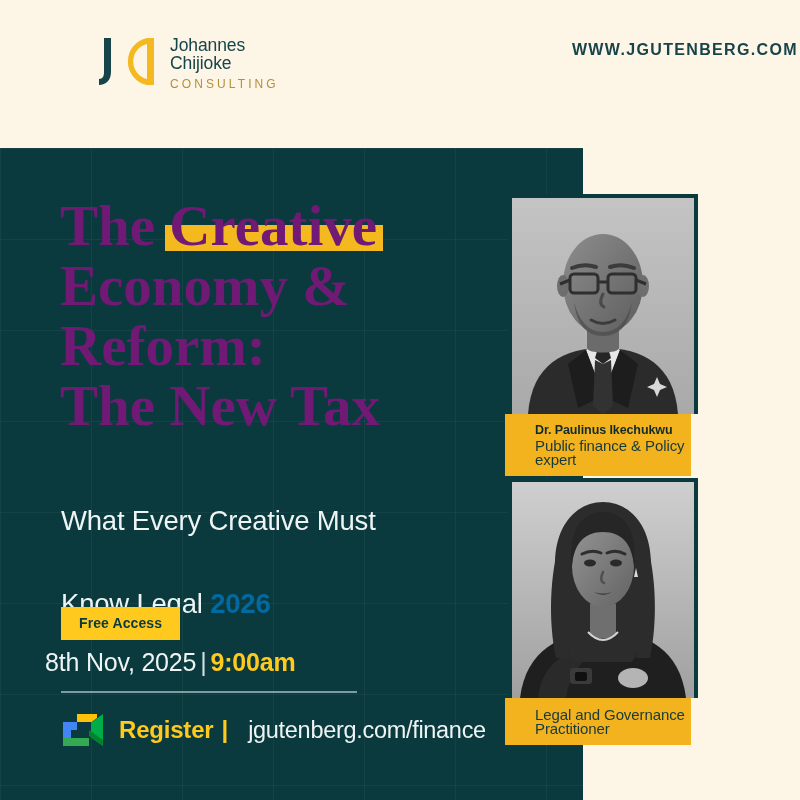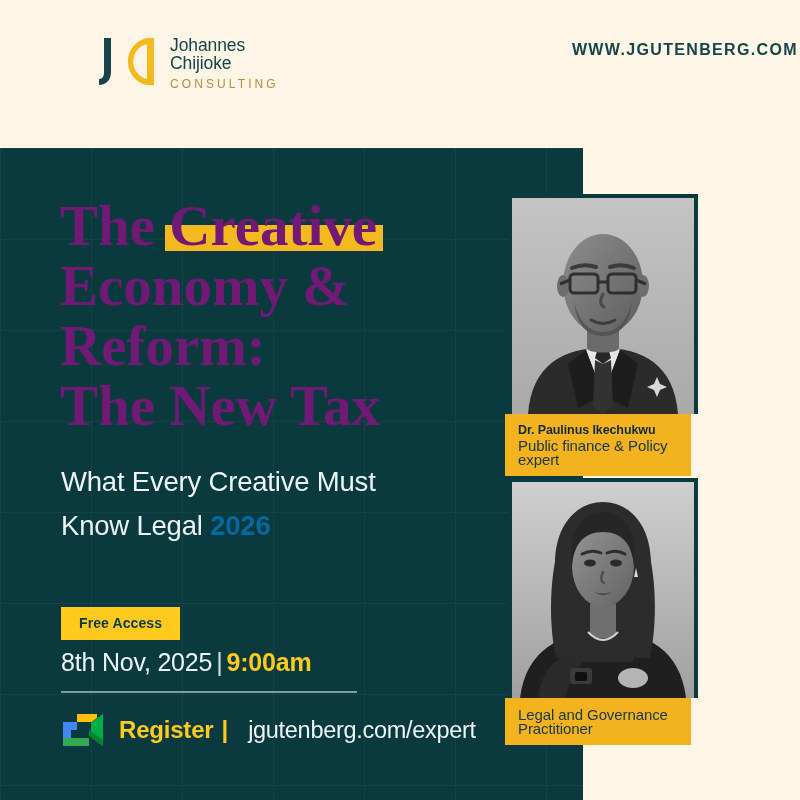--- a/index.html
+++ b/index.html
@@ -126,40 +126,40 @@
     position: absolute;
     left: 61px;
     top: 460px;
     width: 430px;
     font-size: 27.5px;
     line-height: 44px;
     color: #eef4f4;
     font-weight: 400;
     letter-spacing: -0.2px;
   }
-  .sub-line { display: block; white-space: nowrap; }
+  .sub-line { display: block; white-space: nowrap; margin-top: 39px; }
   .sub-strong { font-weight: 700; color: #0369a1; }
 
   
   .free-badge {
     position: absolute;
     left: 61px;
     top: 607px;
     background: #FFC91E;
     color: #0A3A3D;
     font-size: 14px;
     font-weight: 700;
     padding: 8px 18px 9px 18px;
     letter-spacing: 0.1px;
   }
 
   
   .date-row {
     position: absolute;
-    left: 61px;
+    left: 45px;
     top: 648px;
     font-size: 25px;
     color: #eef4f4;
     font-weight: 400;
     letter-spacing: -0.2px;
     white-space: nowrap;
   }
   .date-sep { color: #cfe0e0; margin: 0 4px; font-weight: 300; }
   .date-time { color: #FFC91E; font-weight: 700; }
 
@@ -228,21 +228,21 @@
     overflow: hidden;
     display: block;
   }
   .photo svg { display: block; width: 100%; height: 100%; }
 
   .nameplate {
     position: relative;
     margin-left: -3px;
     width: 186px;
     background: #F3B31E;
-    padding: 9px 0 9px 13px;
+    padding: 9px 0 9px 30px;
     box-sizing: border-box;
   }
   .sp-name {
     display: block;
     font-size: 12.5px;
     font-weight: 700;
     color: #102b2e;
     letter-spacing: -0.1px;
     line-height: 15px;
   }
@@ -310,21 +310,21 @@
       <path d="M2 10 h14 v8 h-14 z" fill="#4285F4"></path>
       <path d="M2 10 v16 h8 v-16 z" fill="#4285F4"></path>
       <path d="M2 26 h18 v8 h-18 z" fill="#34A853"></path>
       <path d="M28 12 v12 l14 10 v-32 z" fill="#00AC47"></path>
       <path d="M16 10 h14 v16 h-14 z" fill="#0A3A3D"></path>
       <path d="M20 26 h8 v8 h-8 z" fill="#34A853"></path>
       <path d="M28 24 l14 10 v-6 l-14 -10 z" fill="#00832D"></path>
     </svg>
     <span class="register-label">Register</span>
     <span class="register-sep">|</span>
-    <span class="register-url">jgutenberg.com/expert</span>
+    <span class="register-url">jgutenberg.com/finance</span>
   </div>
 
   <div class="speaker-card card-a">
     <div class="photo-frame">
       <div class="photo">
         <svg viewBox="0 0 182 216" preserveAspectRatio="xMidYMid slice">
           <defs>
             <linearGradient id="bgA" x1="0" y1="0" x2="0" y2="1">
               <stop offset="0%" stop-color="#c4c4c4"></stop>
               <stop offset="100%" stop-color="#a9a9a9"></stop>

